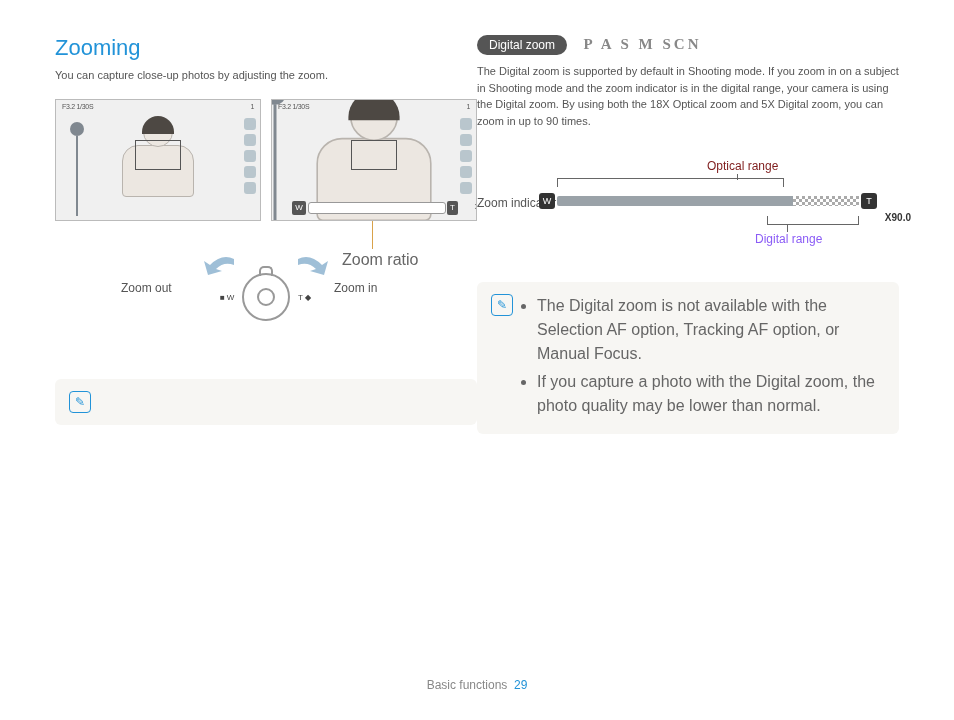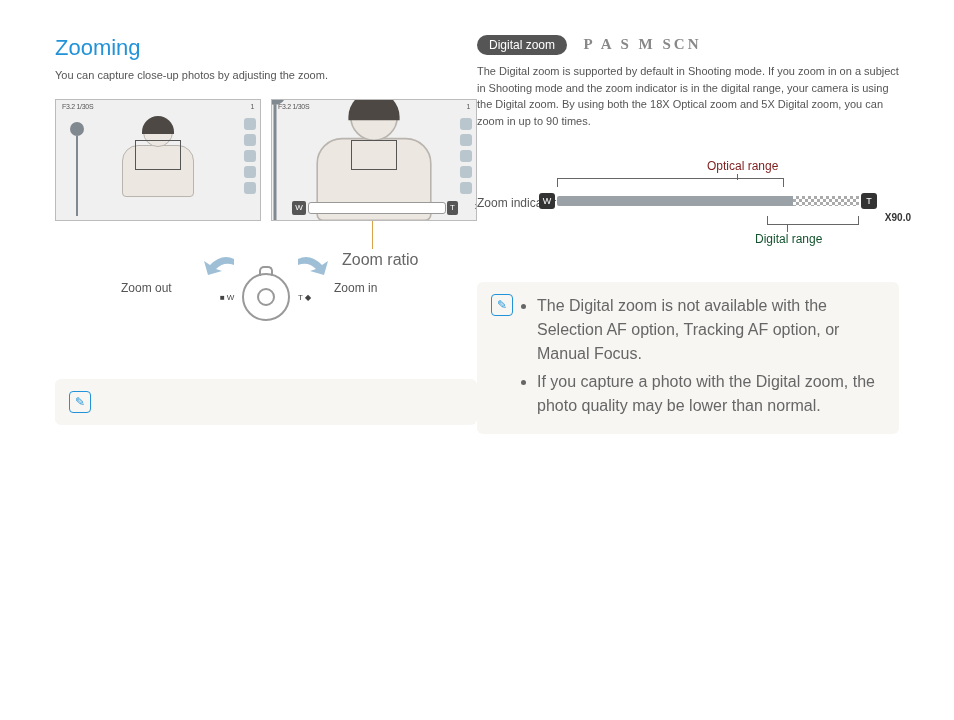--- a/index.html
+++ b/index.html
@@ -208,21 +208,21 @@
     background:#333; color:#fff; font-size:9px; text-align:center; line-height:16px; border-radius:3px;
   }
   .bar .xval {
     position:absolute; right:-52px; top:16px; font-size:10px; color:#333; font-weight:bold;
   }
   .brak { position:absolute; border:1px solid #666; border-bottom:none; height:8px; }
   .brak.top { left:80px; right:115px; top:34px; }
   .brak.bot { border-bottom:1px solid #666; border-top:none; left:290px; right:40px; top:72px; }
   .d-optical { position:absolute; left:230px; top:15px; font-size:12px; color:#7f1d1d; }
   .d-indicator { position:absolute; left:0px; top:52px; font-size:12px; color:#555; }
-  .d-digital { position:absolute; left:278px; top:88px; font-size:12px; color:#14532d; }
+  .d-digital { position:absolute; left:278px; top:88px; font-size:12px; color:#8b5cf6; }
   .d-lead { position:absolute; width:1px; background:#666; }
   .footer {
     position:absolute; left:0; right:0; bottom:28px;
     text-align:center; font-size:12px; color:#888;
   }
   .footer .pn { color:#2293d8; }
   .screens-wrap { position:relative; }
 </style>
 </head>
 <body>
@@ -343,14 +343,17 @@
     <div class="note" style="margin-top:18px;">
       <div class="noteicon">✎</div>
       <ul>
         <li>The Digital zoom is not available with the Selection AF option, Tracking AF option, or Manual Focus.</li>
         <li>If you capture a photo with the Digital zoom, the photo quality may be lower than normal.</li>
       </ul>
     </div>
   </div>
 </div>
 
-
+<div class="footer">
+  <span>Basic functions</span>&nbsp;&nbsp;<span class="pn">29</span>
 </div>
 
+</div>
+
 </body></html>

